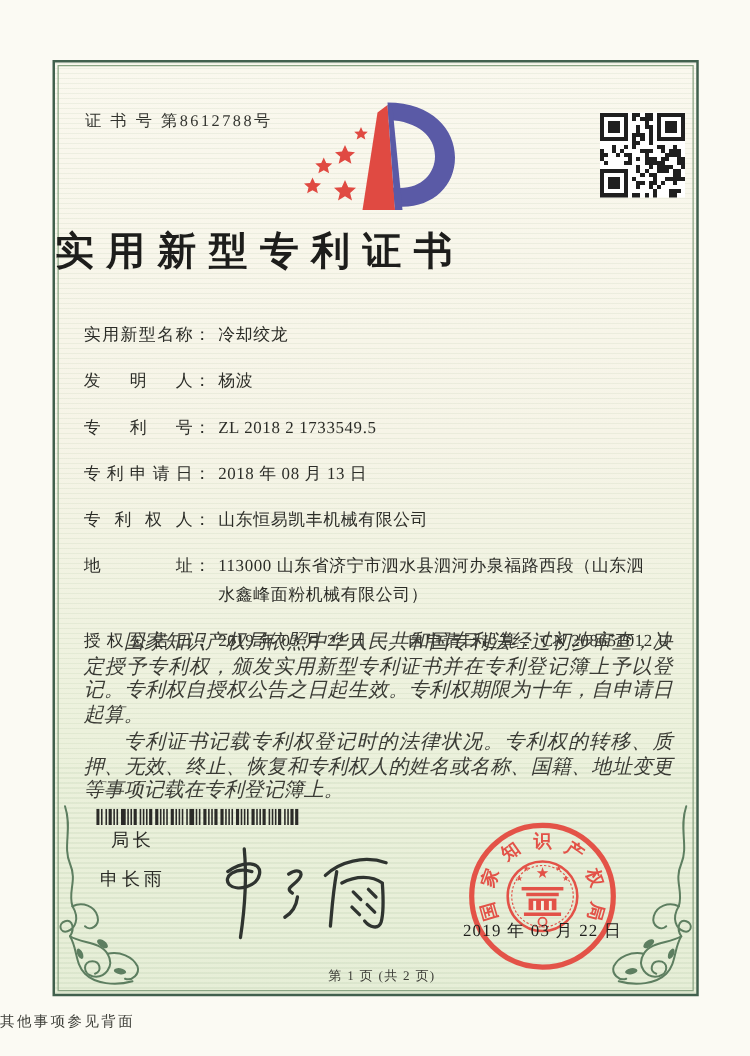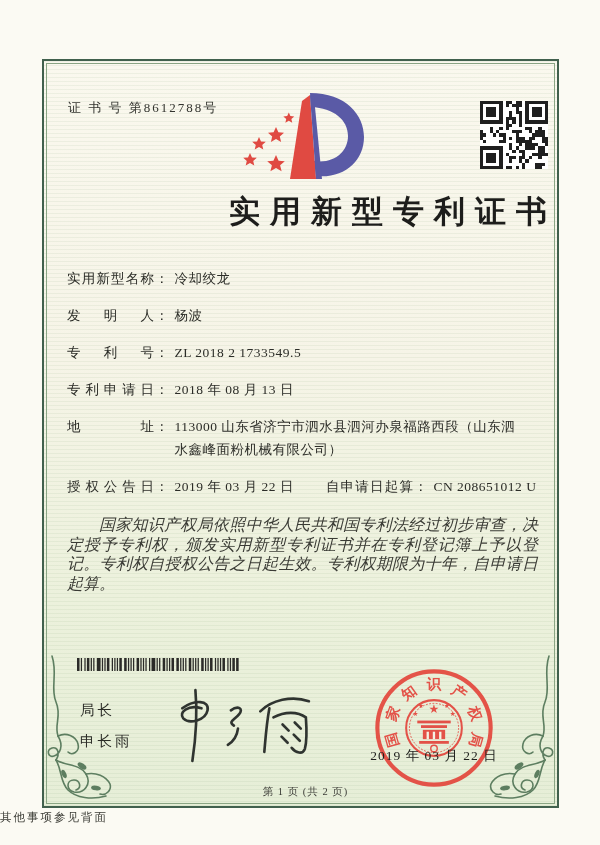--- a/index.html
+++ b/index.html
@@ -8,21 +8,20 @@
     background:#fbfaf3;
     font-family:"Liberation Serif","DejaVu Serif",serif;
     color:#222;
   }
   
   .frame{
     position:absolute;left:42px;top:48px;width:517px;height:749px;
     border:2px solid #41604d;
     background:linear-gradient(180deg,#faf8ee 0%,#f6f4e7 40%,#ecf1dc 72%,#e6eed7 100%);
     box-sizing:border-box;
-    margin-top:11px;
   }
   .frame-inner{
     position:absolute;left:2px;top:2px;right:2px;bottom:2px;
     border:1px solid #8aa584;pointer-events:none;
   }
   .guilloche{
     position:absolute;left:0;top:0;right:0;bottom:0;
     background:repeating-linear-gradient(0deg,
       rgba(125,160,115,0.10) 0px,rgba(125,160,115,0.10) 1px,
       rgba(255,255,255,0) 1px,rgba(255,255,255,0) 4px);
@@ -31,21 +30,21 @@
   
   .cert-no{
     position:absolute;left:24px;top:38px;
     font-size:13px;letter-spacing:2px;color:#33342f;
   }
   .logo{position:absolute;left:188px;top:18px;width:146px;height:110px;}
   .qr{position:absolute;left:436px;top:40px;width:68px;height:68px;background:#fff;}
   .qr svg{width:68px;height:68px;display:block;}
   .title{
     position:absolute;left:0;right:0;top:130px;
-    text-align:right;font-size:31px;font-weight:600;
+    text-align:left;font-size:31px;font-weight:600;
     letter-spacing:10px;color:#1d1d1b;
   }
   
   .fields{position:absolute;left:23px;top:206px;width:472px;font-size:13.5px;color:#2c2d28;}
   .field-row{margin-bottom:14px;line-height:23px;white-space:nowrap;}
   .flabel{
     display:inline-block;width:88px;vertical-align:top;
     text-align:justify;text-align-last:justify;letter-spacing:1px;
   }
   .fcolon{display:inline-block;vertical-align:top;margin-right:6px;}
@@ -55,21 +54,21 @@
   .dual .group2{margin-left:6px;}
   
   .bodytext{
     position:absolute;left:23px;top:454px;width:471px;
     font-size:16px;line-height:19.5px;color:#3a3b35;text-align:justify;font-style:italic;
   }
   .bodytext p{margin:0 0 2px 0;text-indent:2em;}
   
   .barcode{position:absolute;left:33px;top:597px;width:163px;height:13px;}
   .barcode svg{width:163px;height:13px;display:block;fill:#2b2b28;}
-  .signer{position:absolute;left:36px;top:640px;font-size:14.5px;letter-spacing:3px;color:#2b2c27;}
+  .signer{position:absolute;left:36px;top:613px;font-size:14.5px;letter-spacing:3px;color:#2b2c27;text-align:center;}
   .signer div{margin-bottom:12px;}
   .signature{position:absolute;left:120px;top:618px;width:152px;height:88px;}
   .signature svg{width:152px;height:88px;}
   .seal{position:absolute;left:325px;top:602px;width:130px;height:130px;}
   .seal svg{width:130px;height:130px;overflow:visible;}
   .seal-date{
     position:absolute;left:300px;top:686px;width:180px;text-align:center;
     font-size:13.5px;letter-spacing:1px;color:#1e1f1c;z-index:5;
   }
   .page-foot{
@@ -343,30 +342,34 @@
     <div class="field-row">
       <span class="flabel">发明人</span><span class="fcolon">：</span><span class="fvalue">杨波</span>
     </div>
     <div class="field-row">
       <span class="flabel">专利号</span><span class="fcolon">：</span><span class="fvalue">ZL 2018 2 1733549.5</span>
     </div>
     <div class="field-row">
       <span class="flabel">专利申请日</span><span class="fcolon">：</span><span class="fvalue">2018 年 08 月 13 日</span>
     </div>
     <div class="field-row">
+      <span class="flabel">专利权人</span><span class="fcolon">：</span><span class="fvalue">山东恒易凯丰机械有限公司</span>
+    </div>
+    <div class="field-row">
       <span class="flabel">地址</span><span class="fcolon">：</span><span class="fvalue wide">113000 山东省济宁市泗水县泗河办泉福路西段（山东泗水鑫峰面粉机械有限公司）</span>
     </div>
     <div class="field-row dual">
       <span class="group1"><span class="flabel">授权公告日</span><span class="fcolon">：</span><span class="fvalue first">2019 年 03 月 22 日</span></span>
       <span class="group2"><span class="flabel">自申请日起算</span><span class="fcolon">：</span><span class="fvalue">CN 208651012 U</span></span>
     </div>
   </div>
 
   <div class="bodytext">
     <p>国家知识产权局依照中华人民共和国专利法经过初步审查，决定授予专利权，颁发实用新型专利证书并在专利登记簿上予以登记。专利权自授权公告之日起生效。专利权期限为十年，自申请日起算。</p>
+    <p>专利证书记载专利权登记时的法律状况。专利权的转移、质押、无效、终止、恢复和专利权人的姓名或名称、国籍、地址变更等事项记载在专利登记簿上。</p>
   </div>
 
   <div class="barcode">
     <svg id="barcode-svg" viewBox="0 0 168 13" preserveAspectRatio="none" xmlns="http://www.w3.org/2000/svg">
         <rect x="0.0" y="0" width="2.6" height="13"></rect>
         <rect x="3.9" y="0" width="1.3" height="13"></rect>
         <rect x="7.6" y="0" width="1.3" height="13"></rect>
         <rect x="10.2" y="0" width="2.6" height="13"></rect>
         <rect x="14.1" y="0" width="1.3" height="13"></rect>
         <rect x="16.7" y="0" width="1.3" height="13"></rect>

